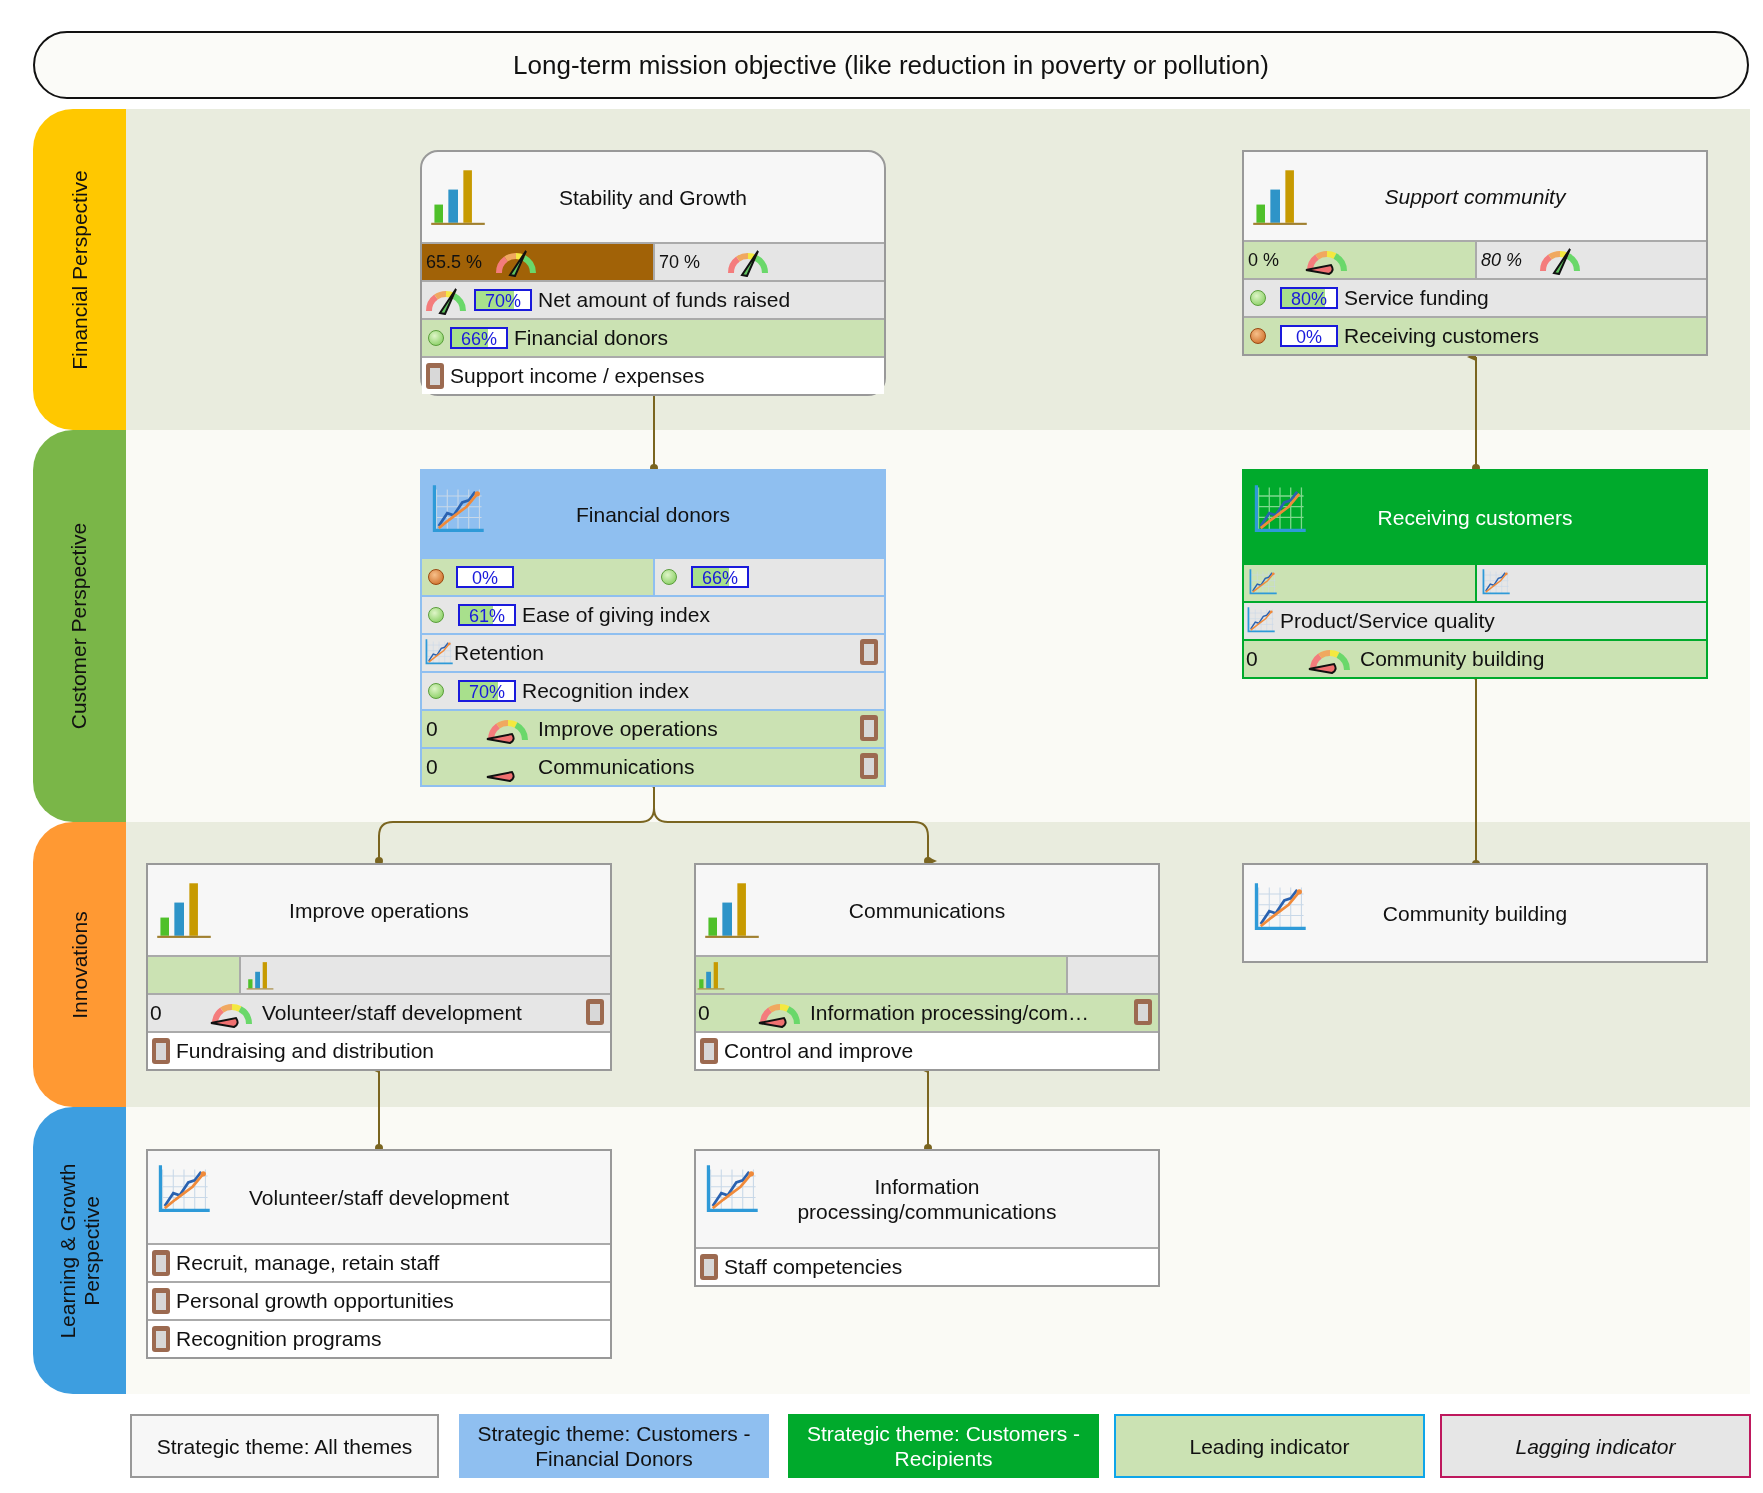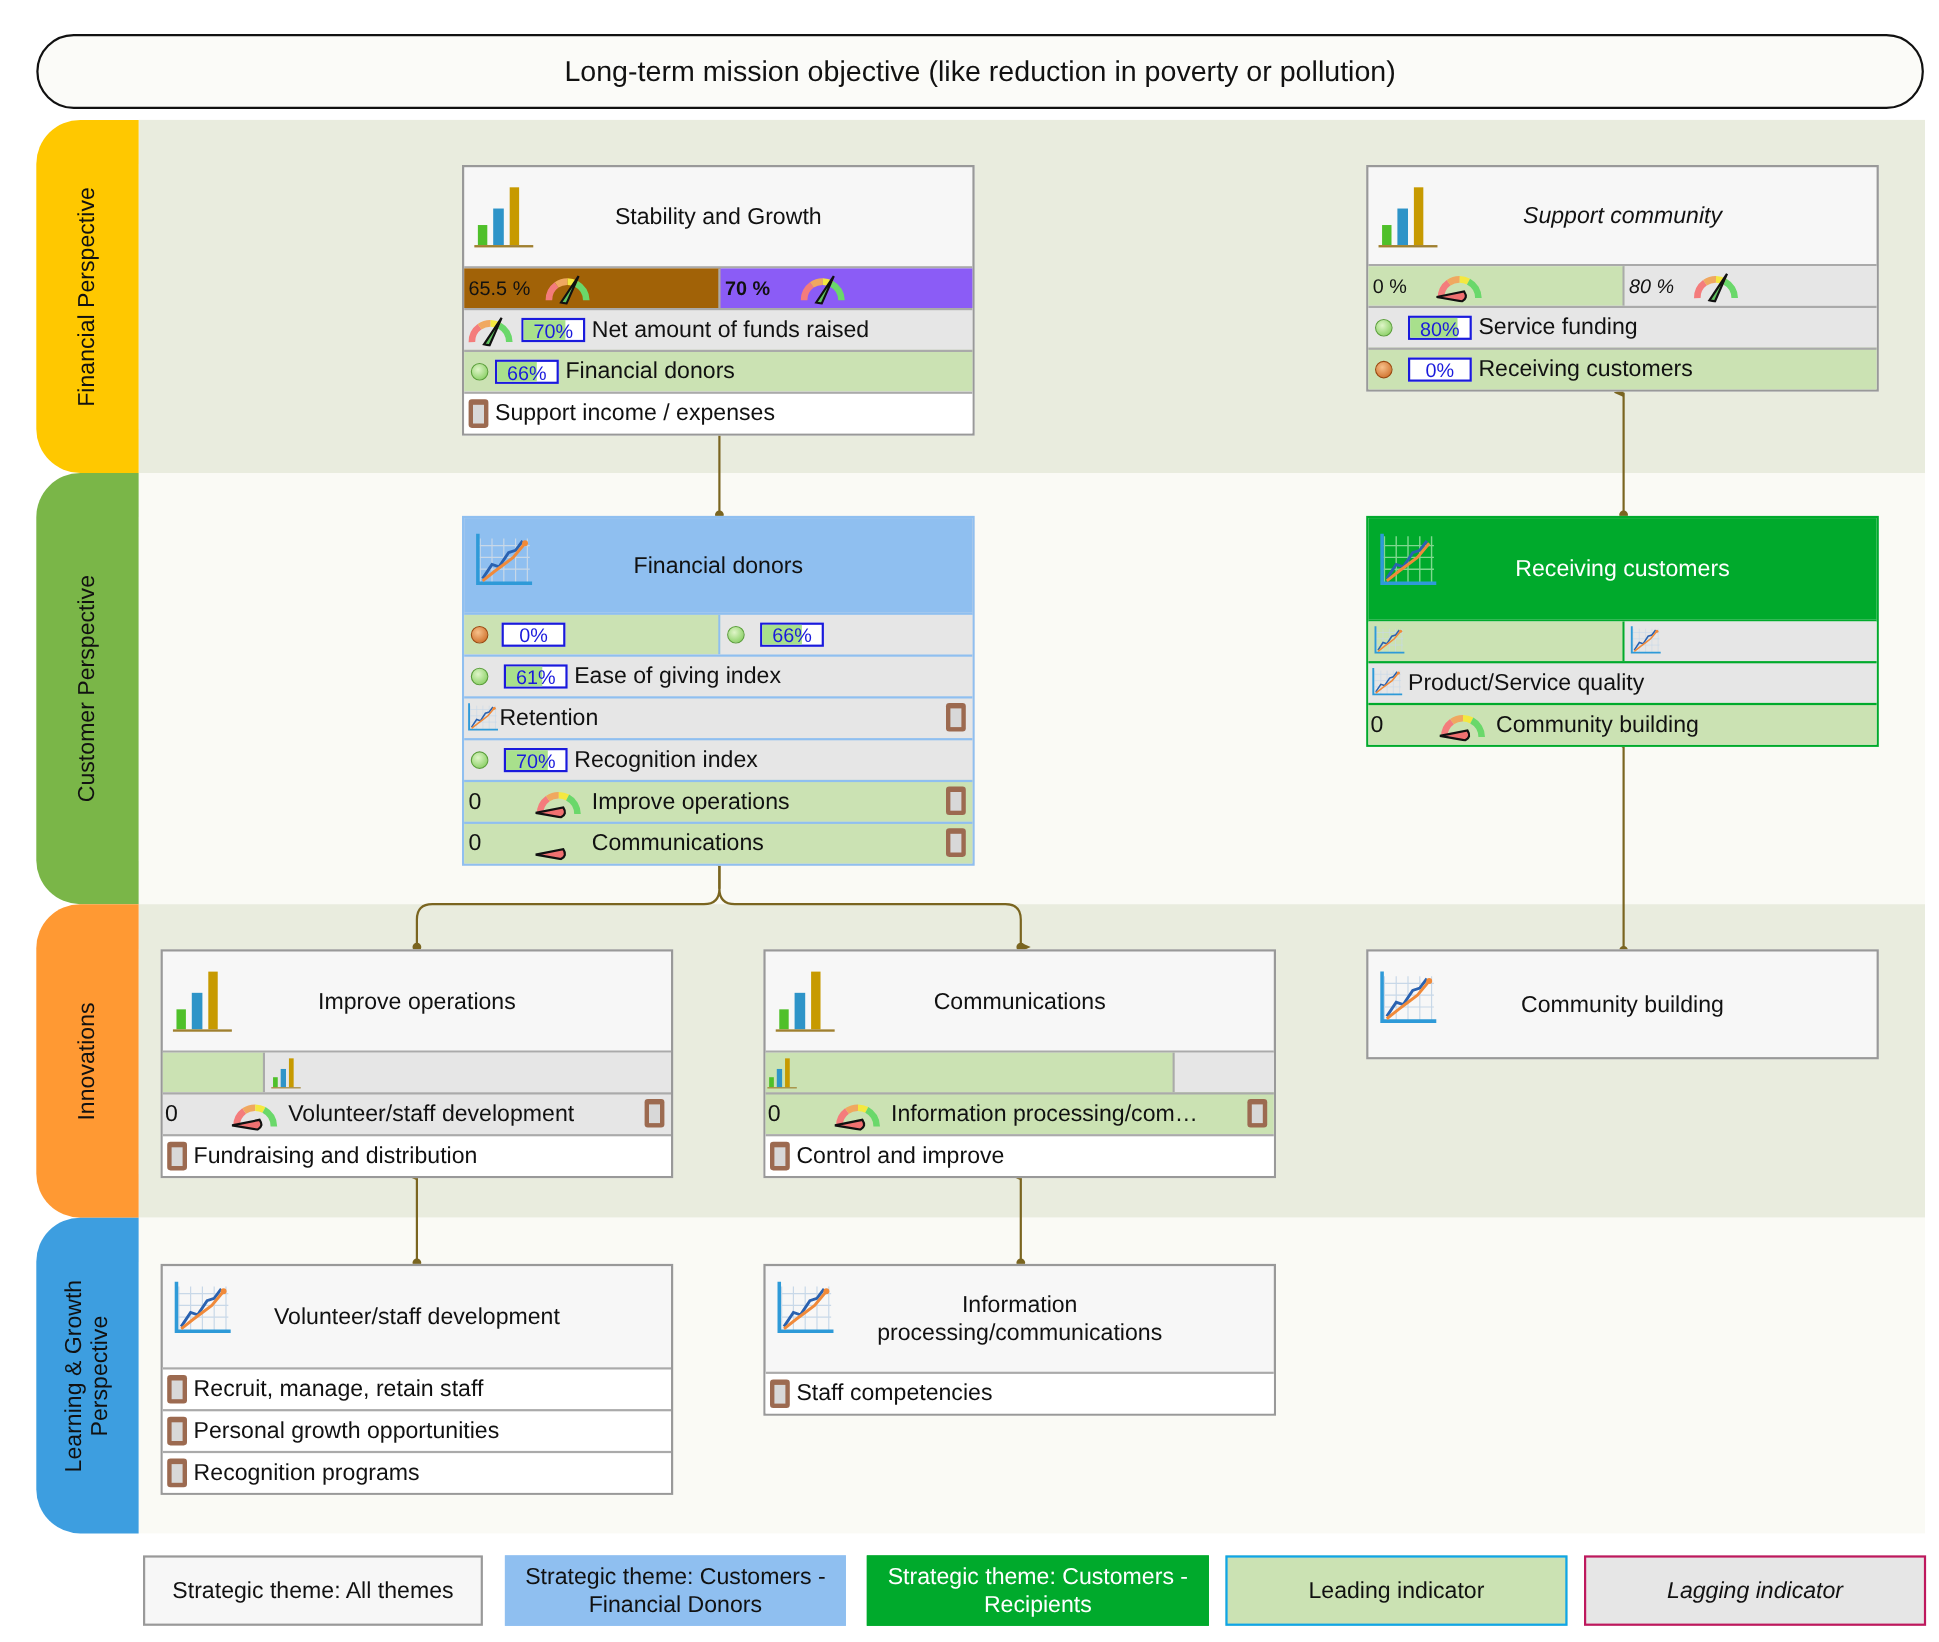--- a/index.html
+++ b/index.html
@@ -141,35 +141,35 @@
     <circle cx="928" cy="861" r="3" fill="#7a6520"></circle>
     <line x1="1476" y1="864" x2="1476" y2="676" marker-end="url(#arr)"></line>
     <circle cx="1476" cy="864" r="3" fill="#7a6520"></circle>
     <line x1="379" y1="1148" x2="379" y2="1069" marker-end="url(#arr)"></line>
     <circle cx="379" cy="1148" r="3" fill="#7a6520"></circle>
     <line x1="928" y1="1148" x2="928" y2="1069" marker-end="url(#arr)"></line>
     <circle cx="928" cy="1148" r="3" fill="#7a6520"></circle>
   </g>
 </svg>
 
-<div class="abs box" style="left:420px;top:150px;width:466px;">
+<div class="abs box" style="left:420px;top:150px;width:466px;border-radius:18px;">
   <div class="head" style="height:90px;">
     <svg class="hicon" width="56" height="60">
         <use href="#sym-bar"></use>
       </svg>
     <span>Stability and Growth</span>
   </div>
   <div class="split">
     <div style="width:233px;background:#a16207;border-right:2px solid #aaa;">
       <span>65.5 %</span>
       <svg width="44" height="30" style="margin-left:12px">
           <use href="#sym-gauge-high"></use>
         </svg>
     </div>
-    <div style="flex:1;background:#8b5cf6;font-weight:bold;">
+    <div style="flex:1;background:#e5e5e5;">
       <span>70 %</span>
       <svg width="44" height="30" style="margin-left:26px">
           <use href="#sym-gauge-high"></use>
         </svg>
     </div>
   </div>
   <div class="row lag">
     <svg width="44" height="30" style="margin-left:2px">
         <use href="#sym-gauge-high"></use>
       </svg>

